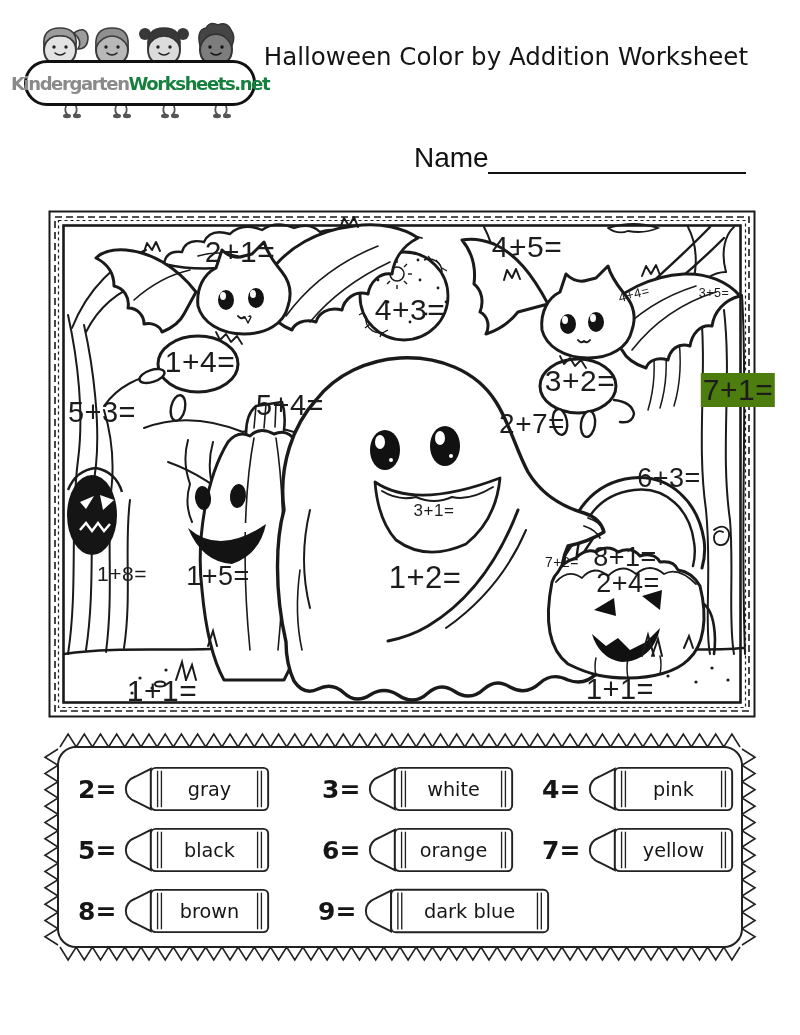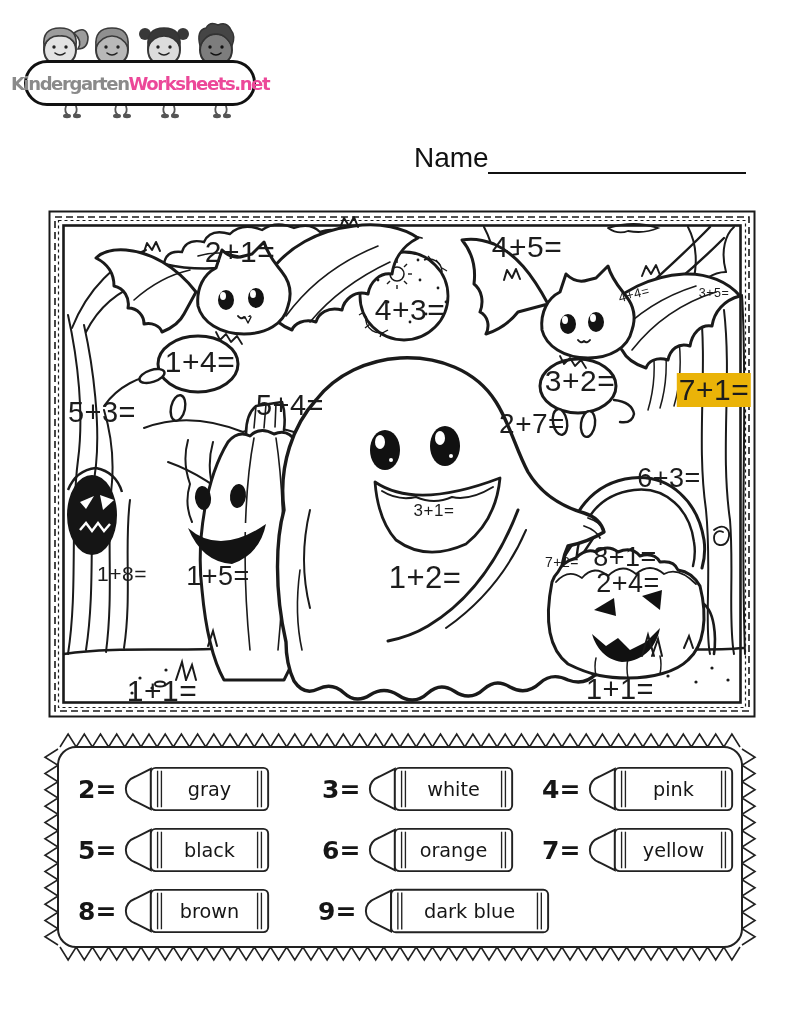--- a/index.html
+++ b/index.html
@@ -5,34 +5,34 @@
   html,body{margin:0;padding:0;background:#fff;}
   .page{position:relative;width:800px;height:1035px;background:#fff;overflow:hidden;
         font-family:"Liberation Sans",sans-serif;color:#1a1a1a;}
   
   .logo-kids{position:absolute;left:28px;top:20px;}
   .logo-box{position:absolute;left:24px;top:60px;width:232px;height:46px;border:3px solid #111;
             border-radius:24px;background:#fff;display:flex;align-items:center;justify-content:center;
             box-sizing:border-box;z-index:2;}
   .logo-box .brand{font-family:"DejaVu Sans",sans-serif;font-weight:bold;font-size:18px;letter-spacing:-1.4px;white-space:nowrap;}
   .brand-gray{color:#8a8a8a;}
-  .brand-black{color:#ec4899;}
+  .brand-black{color:#15803d;}
   .logo-feet{position:absolute;left:40px;top:104px;z-index:1;}
   .logo-url{position:absolute;left:25px;top:116px;font-size:17px;color:#8d8d8d;letter-spacing:.3px;}
   .page-title{position:absolute;left:256px;top:42px;width:492px;text-align:right;
               font-family:"DejaVu Sans",sans-serif;font-size:24.5px;color:#151515;white-space:nowrap;}
   .name-row{position:absolute;left:414px;top:142px;font-size:28px;color:#111;}
   .name-line{position:absolute;left:488px;top:172px;width:258px;border-top:2.5px solid #111;}
   
   .scene{position:absolute;left:48px;top:210px;width:708px;height:508px;}
   .scene svg{position:absolute;left:0;top:0;}
   .prob{position:absolute;transform:translate(-50%,-50%);white-space:nowrap;
         font-family:"Liberation Sans",sans-serif;color:#1c1c1c;letter-spacing:.5px;z-index:5;}
   .prob.rot{transform:translate(-50%,-50%) rotate(-14deg);}
-  .prob.bg{background:#eab308;padding:0 2px;}
+  .prob.bg{background:#4d7c0f;padding:0 2px;margin-left:24px;}
   
   .key-panel{position:absolute;left:42px;top:731px;width:716px;height:232px;}
   .key-entry{position:absolute;display:flex;align-items:center;gap:6px;height:56px;}
   .key-num{font-family:"DejaVu Sans",sans-serif;font-weight:bold;font-size:25px;color:#161616;}
   .crayon{display:block;}
   .crayon text{font-family:"DejaVu Sans",sans-serif;font-size:20px;fill:#161616;}
   
   .footer{position:absolute;left:0;top:966px;width:800px;text-align:center;
           font-size:13.5px;color:#565656;line-height:18px;}
 </style>
@@ -92,20 +92,21 @@
       <ellipse cx="77" cy="12" rx="4" ry="2.2"></ellipse>
         <ellipse cx="87" cy="12" rx="4" ry="2.2"></ellipse>
       <ellipse cx="125" cy="12" rx="4" ry="2.2"></ellipse>
         <ellipse cx="135" cy="12" rx="4" ry="2.2"></ellipse>
       <ellipse cx="177" cy="12" rx="4" ry="2.2"></ellipse>
         <ellipse cx="187" cy="12" rx="4" ry="2.2"></ellipse>
     </g>
   </svg>
 
 
+  <div class="page-title">Halloween Color by Addition Worksheet</div>
 
   <div class="name-row">Name</div>
   <div class="name-line"></div>
 
   <div class="scene">
     <svg width="708" height="508" viewBox="0 0 708 508">
       <g>
         <rect x="1.5" y="1.5" width="705" height="505" fill="#fff" stroke="#1a1a1a" stroke-width="2"></rect>
         <rect x="7" y="7" width="694" height="494" fill="none" stroke="#1a1a1a" stroke-width="1.6" stroke-dasharray="7 4"></rect>
         <rect x="10.5" y="10.5" width="687" height="487" fill="none" stroke="#1a1a1a" stroke-width="1.2" stroke-dasharray="3 3"></rect>

